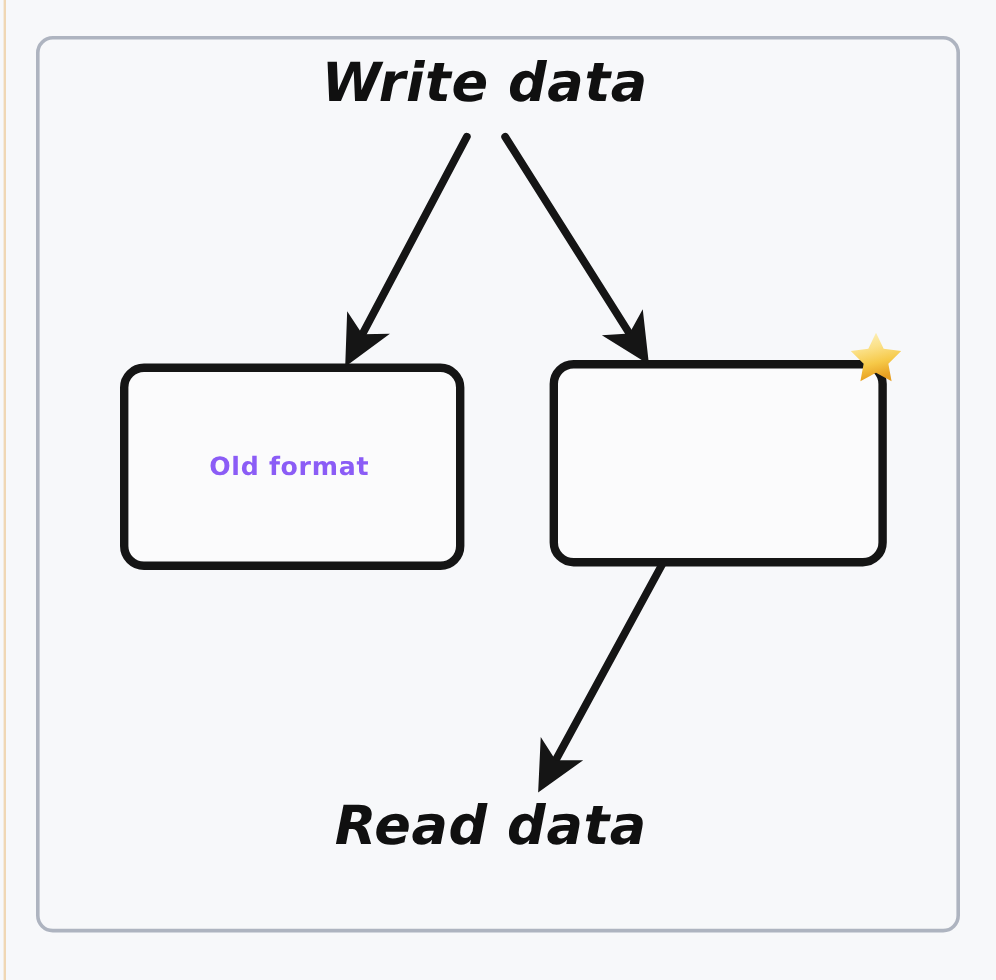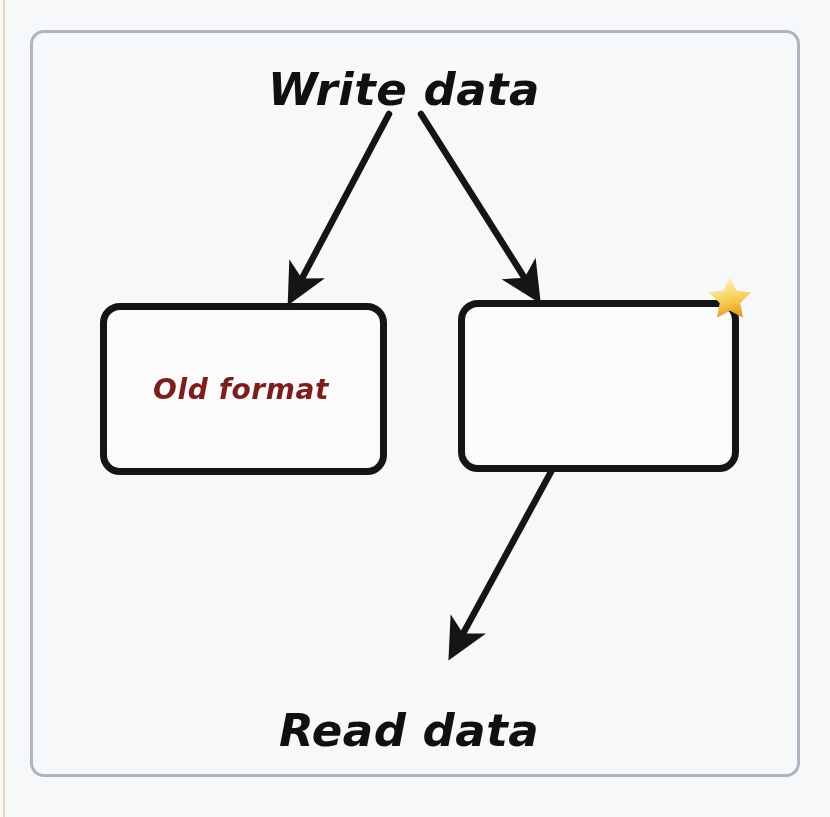--- a/index.html
+++ b/index.html
@@ -58,33 +58,32 @@
     position: absolute;
     font-family: "DejaVu Sans", sans-serif;
     font-weight: 700;
     font-size: 45px;
     letter-spacing: 0.5px;
     color: #101010;
     white-space: nowrap;
     transform: translateX(-50%);
     font-style: italic;
   }
-  #write-data-label { left: 404px; top: 63px; }
-  #read-data-label  { left: 409px; top: 661px; margin-top: 43px; }
+  #write-data-label { left: 404px; top: 42px; }
+  #read-data-label  { left: 409px; top: 661px; }
 
   .box-label {
     position: absolute;
     font-family: "DejaVu Sans", sans-serif;
     font-weight: 700;
-    font-size: 28px;
+    font-size: 21px;
     letter-spacing: 0.6px;
-    color: #7f1d1d;
+    color: #8b5cf6;
     white-space: nowrap;
     transform: translate(-50%, -50%);
-    font-style: italic;
   }
   #old-format-label { left: 241px; top: 389px; }
   #new-format-label { left: 599px; top: 387px; }
 
   
   .node-box {
     position: absolute;
     box-sizing: border-box;
     border: 7px solid #151515;
     border-radius: 20px;

